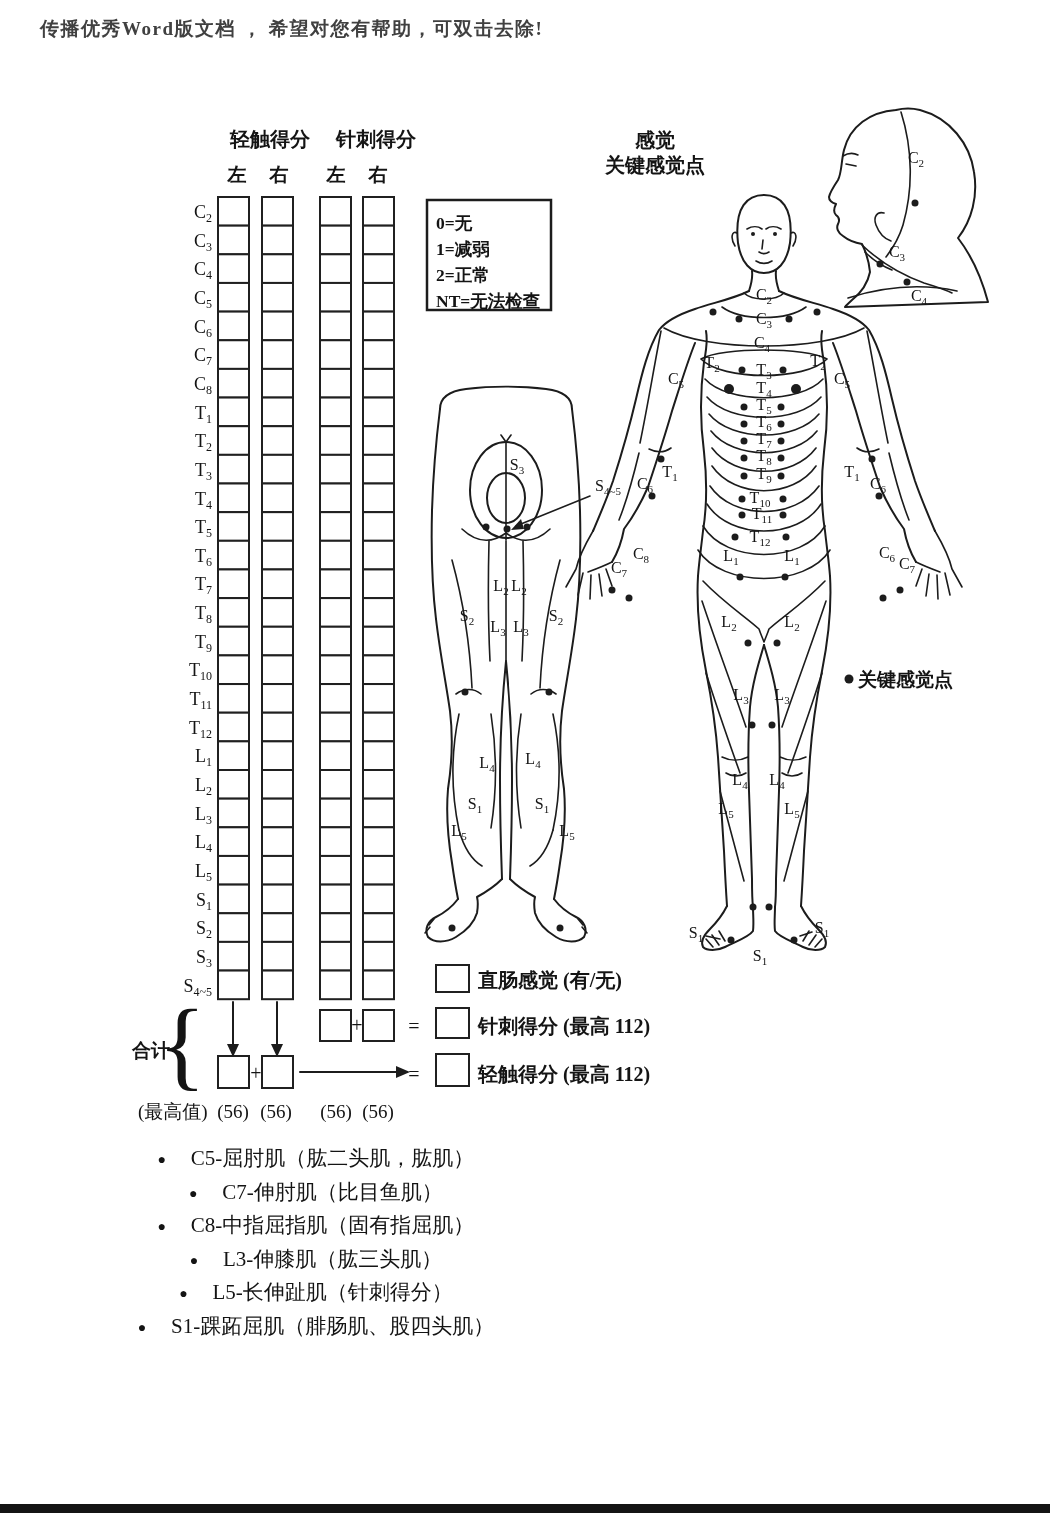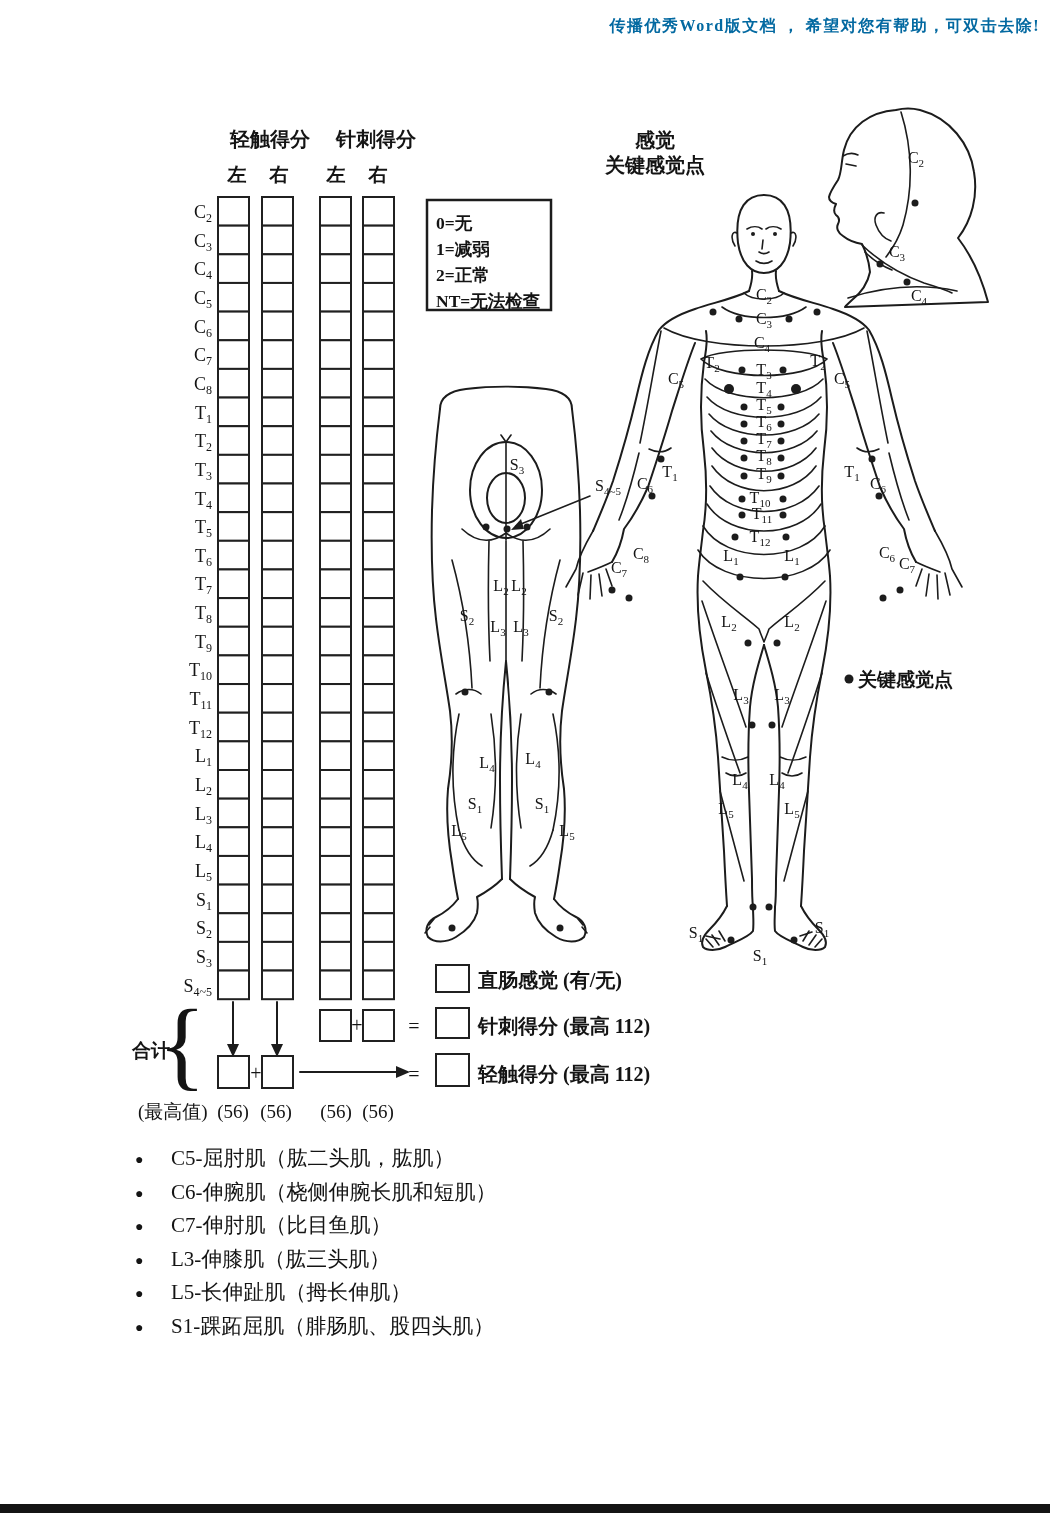--- a/index.html
+++ b/index.html
@@ -1,25 +1,25 @@
 <!DOCTYPE html>
 <html><head>
 <meta charset="utf-8">
 <style>
   html,body{margin:0;padding:0;background:#ffffff;}
   .page{position:relative;width:1050px;height:1513px;background:#ffffff;overflow:hidden;
         font-family:"Liberation Serif","DejaVu Serif",serif;color:#141414;}
-  .promo{position:absolute;top:16px;left:40px;width:1000px;text-align:right;
-         font-size:16px;letter-spacing:1.5px;color:#0369a1;font-weight:bold;}
+  .promo{position:absolute;top:16px;left:40px;width:1000px;text-align:left;
+         font-size:19px;letter-spacing:1.5px;color:#404040;font-weight:bold;}
   svg.fig{position:absolute;top:0;left:0;}
   svg .ink{stroke:#1c1c1c;stroke-width:2;fill:none;stroke-linecap:round;stroke-linejoin:round;}
   svg .thin{stroke:#1c1c1c;stroke-width:1.6;fill:none;stroke-linecap:round;}
   svg text{fill:#141414;font-family:"Liberation Serif","DejaVu Serif",serif;}
   svg .box{fill:#ffffff;stroke:#202020;stroke-width:2;}
-  ul.muscles{position:absolute;top:1142px;left:135px;margin:0;padding:0;list-style:none;}
+  ul.muscles{position:absolute;top:1142px;left:135px;margin:0;padding:0;list-style:none;text-align:center;}
   ul.muscles li{height:33.5px;line-height:33.5px;font-size:21px;white-space:nowrap;}
   ul.muscles .bullet{display:inline-block;width:14px;margin-right:22px;font-size:14px;vertical-align:1px;}
   .bottom-bar{position:absolute;left:0;bottom:0;width:100%;height:9px;background:#141414;}
 </style>
 </head>
 <body>
 
 <div class="page">
 
   <div class="promo">传播优秀Word版文档 ， 希望对您有帮助，可双击去除!</div>
@@ -392,21 +392,21 @@
         <path d="M 227 1044 L 239 1044 L 233 1057 Z" fill="#1c1c1c"></path>
         <path d="M 277 1002 L 277 1046" class="ink"></path>
         <path d="M 271 1044 L 283 1044 L 277 1057 Z" fill="#1c1c1c"></path>
         <path d="M 300 1072 L 398 1072" class="ink"></path>
         <path d="M 396 1066 L 396 1078 L 410 1072 Z" fill="#1c1c1c"></path>
       </g>
   </svg>
 
   <ul class="muscles" id="muscle-list">
       <li><span class="bullet">●</span><span>C5-屈肘肌（肱二头肌，肱肌）</span></li>
-      <li><span class="bullet">●</span><span>C6-伸腕肌（桡侧伸腕长肌和短肌）</span></li>
       <li><span class="bullet">●</span><span>C7-伸肘肌（比目鱼肌）</span></li>
+      <li><span class="bullet">●</span><span>C8-中指屈指肌（固有指屈肌）</span></li>
       <li><span class="bullet">●</span><span>L3-伸膝肌（肱三头肌）</span></li>
-      <li><span class="bullet">●</span><span>L5-长伸趾肌（拇长伸肌）</span></li>
+      <li><span class="bullet">●</span><span>L5-长伸趾肌（针刺得分）</span></li>
       <li><span class="bullet">●</span><span>S1-踝跖屈肌（腓肠肌、股四头肌）</span></li>
     </ul>
 
   <div class="bottom-bar"></div>
 </div>
 
 </body></html>

